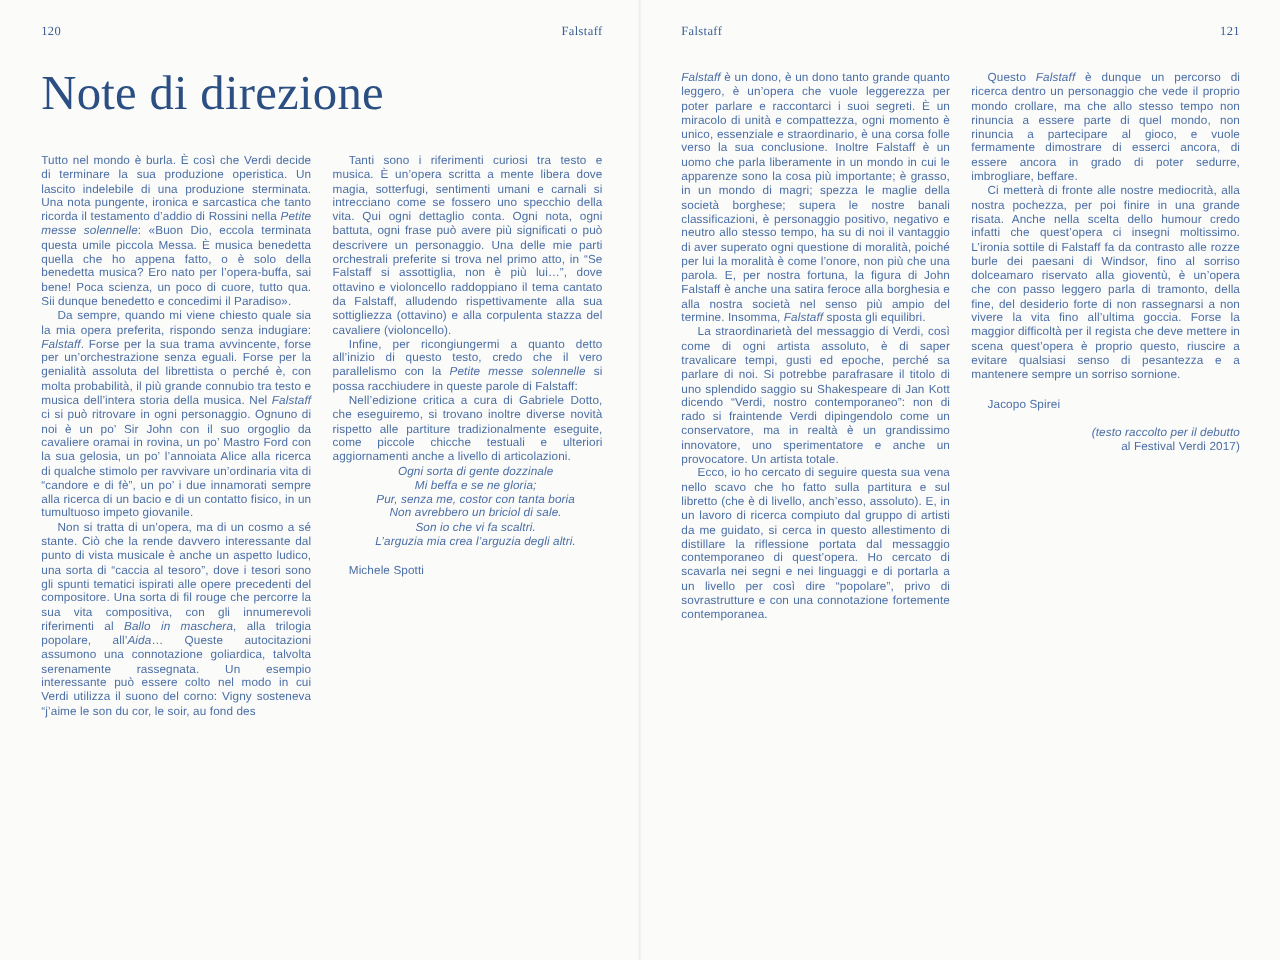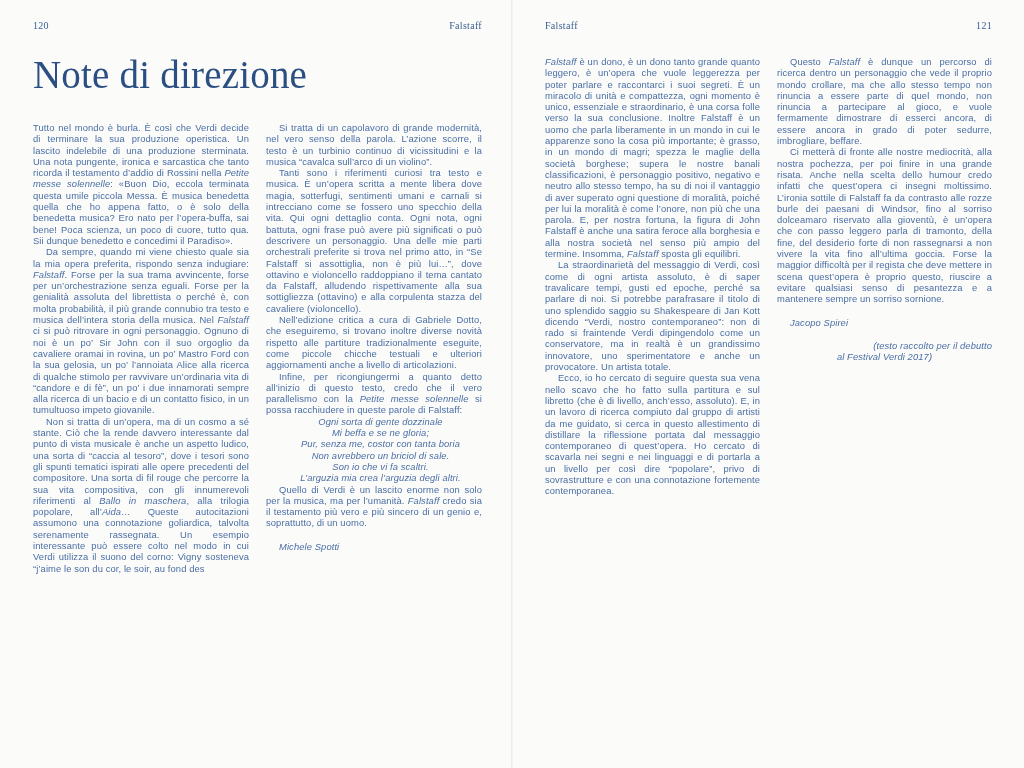--- a/index.html
+++ b/index.html
@@ -60,64 +60,60 @@
     letter-spacing: 0.1px;
   }
   .col p { margin: 0; }
   .col p.indent { text-indent: 13px; }
   .col p.verse {
     font-style: italic;
     text-indent: 13px;
     text-align: center;
   }
   .col p.sig {
-    font-style: italic;
     margin-top: 12px;
     text-indent: 13px;
     text-align: left;
   }
   .col p.note {
     font-style: italic;
     margin-top: 12px;
     text-align: right;
   }
   .col p.note2 {
-    font-style: italic;
-    text-align: center;
+    text-align: right;
   }
 </style>
 </head>
 <body>
 
 <div class="spread">
 
   <section class="page page-left">
     <header class="running-head">
       <span>120</span>
       <span>Falstaff</span>
     </header>
     <h1 class="chapter-title">Note di direzione</h1>
     <div class="columns">
       <div class="col">
           <p>Tutto nel mondo è burla. È così che Verdi decide di terminare la sua produzione operistica. Un lascito indelebile di una produzione sterminata. Una nota pungente, ironica e sarcastica che tanto ricorda il testamento d’addio di Rossini nella <em>Petite messe solennelle</em>: «Buon Dio, eccola terminata questa umile piccola Messa. È musica benedetta quella che ho appena fatto, o è solo della benedetta musica? Ero nato per l’opera-buffa, sai bene! Poca scienza, un poco di cuore, tutto qua. Sii dunque benedetto e concedimi il Paradiso».</p>
           <p class="indent">Da sempre, quando mi viene chiesto quale sia la mia opera preferita, rispondo senza indugiare: <em>Falstaff</em>. Forse per la sua trama avvincente, forse per un’orchestrazione senza eguali. Forse per la genialità assoluta del librettista o perché è, con molta probabilità, il più grande connubio tra testo e musica dell’intera storia della musica. Nel <em>Falstaff</em> ci si può ritrovare in ogni personaggio. Ognuno di noi è un po’ Sir John con il suo orgoglio da cavaliere oramai in rovina, un po’ Mastro Ford con la sua gelosia, un po’ l’annoiata Alice alla ricerca di qualche stimolo per ravvivare un’ordinaria vita di “candore e di fè”, un po’ i due innamorati sempre alla ricerca di un bacio e di un contatto fisico, in un tumultuoso impeto giovanile.</p>
           <p class="indent">Non si tratta di un’opera, ma di un cosmo a sé stante. Ciò che la rende davvero interessante dal punto di vista musicale è anche un aspetto ludico, una sorta di “caccia al tesoro”, dove i tesori sono gli spunti tematici ispirati alle opere precedenti del compositore. Una sorta di fil rouge che percorre la sua vita compositiva, con gli innumerevoli riferimenti al <em>Ballo in maschera</em>, alla trilogia popolare, all’<em>Aida</em>… Queste autocitazioni assumono una connotazione goliardica, talvolta serenamente rassegnata. Un esempio interessante può essere colto nel modo in cui Verdi utilizza il suono del corno: Vigny sosteneva “j’aime le son du cor, le soir, au fond des</p>
         </div>
       <div class="col">
-          <p class="indent">Si tratta di un capolavoro di grande modernità, nel vero senso della parola. L’azione scorre, il testo è un turbinio continuo di vicissitudini e la musica “cavalca sull’arco di un violino”.</p>
           <p class="indent">Tanti sono i riferimenti curiosi tra testo e musica. È un’opera scritta a mente libera dove magia, sotterfugi, sentimenti umani e carnali si intrecciano come se fossero uno specchio della vita. Qui ogni dettaglio conta. Ogni nota, ogni battuta, ogni frase può avere più significati o può descrivere un personaggio. Una delle mie parti orchestrali preferite si trova nel primo atto, in “Se Falstaff si assottiglia, non è più lui…”, dove ottavino e violoncello raddoppiano il tema cantato da Falstaff, alludendo rispettivamente alla sua sottigliezza (ottavino) e alla corpulenta stazza del cavaliere (violoncello).</p>
+          <p class="indent">Infine, per ricongiungermi a quanto detto all’inizio di questo testo, credo che il vero parallelismo con la <em>Petite messe solennelle</em> si possa racchiudere in queste parole di Falstaff:</p>
           <p class="indent">Nell’edizione critica a cura di Gabriele Dotto, che eseguiremo, si trovano inoltre diverse novità rispetto alle partiture tradizionalmente eseguite, come piccole chicche testuali e ulteriori aggiornamenti anche a livello di articolazioni.</p>
-          <p class="indent">Infine, per ricongiungermi a quanto detto all’inizio di questo testo, credo che il vero parallelismo con la <em>Petite messe solennelle</em> si possa racchiudere in queste parole di Falstaff:</p>
           <p class="verse">Ogni sorta di gente dozzinale</p>
           <p class="verse">Mi beffa e se ne gloria;</p>
           <p class="verse">Pur, senza me, costor con tanta boria</p>
           <p class="verse">Non avrebbero un briciol di sale.</p>
           <p class="verse">Son io che vi fa scaltri.</p>
           <p class="verse">L’arguzia mia crea l’arguzia degli altri.</p>
-          <p class="indent">Quello di Verdi è un lascito enorme non solo per la musica, ma per l’umanità. <em>Falstaff</em> credo sia il testamento più vero e più sincero di un genio e, soprattutto, di un uomo.</p>
           <p class="sig">Michele Spotti</p>
         </div>
     </div>
   </section>
 
   <section class="page page-right">
     <header class="running-head">
       <span>Falstaff</span>
       <span>121</span>
     </header>

